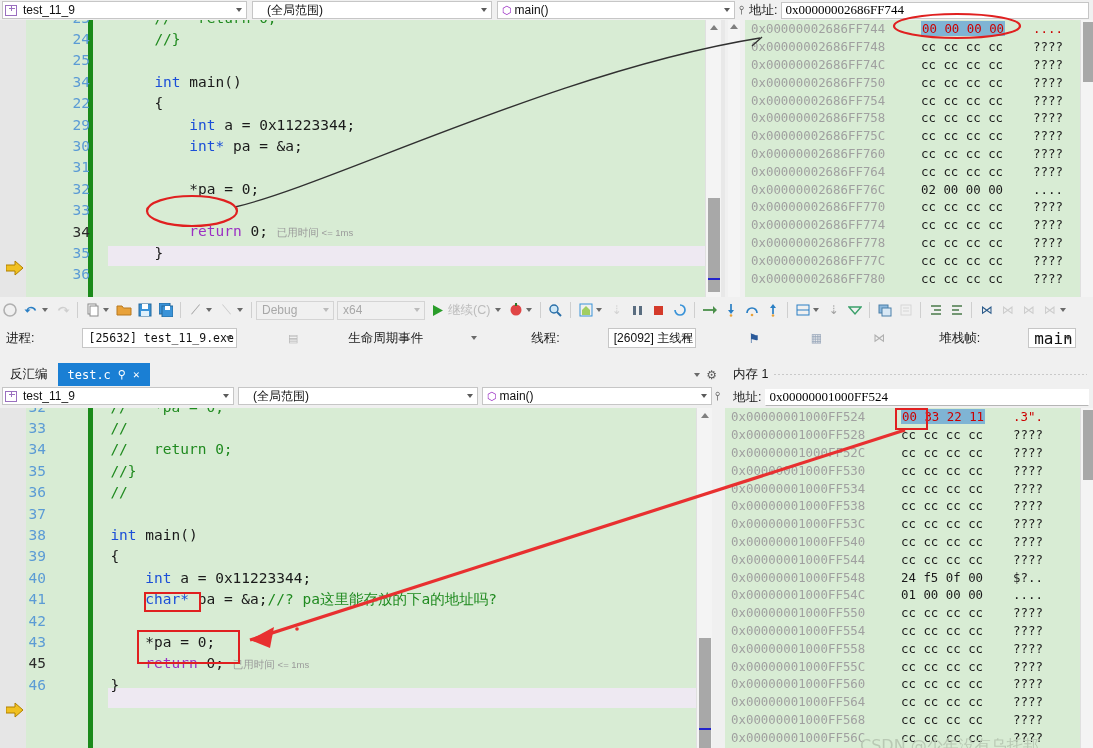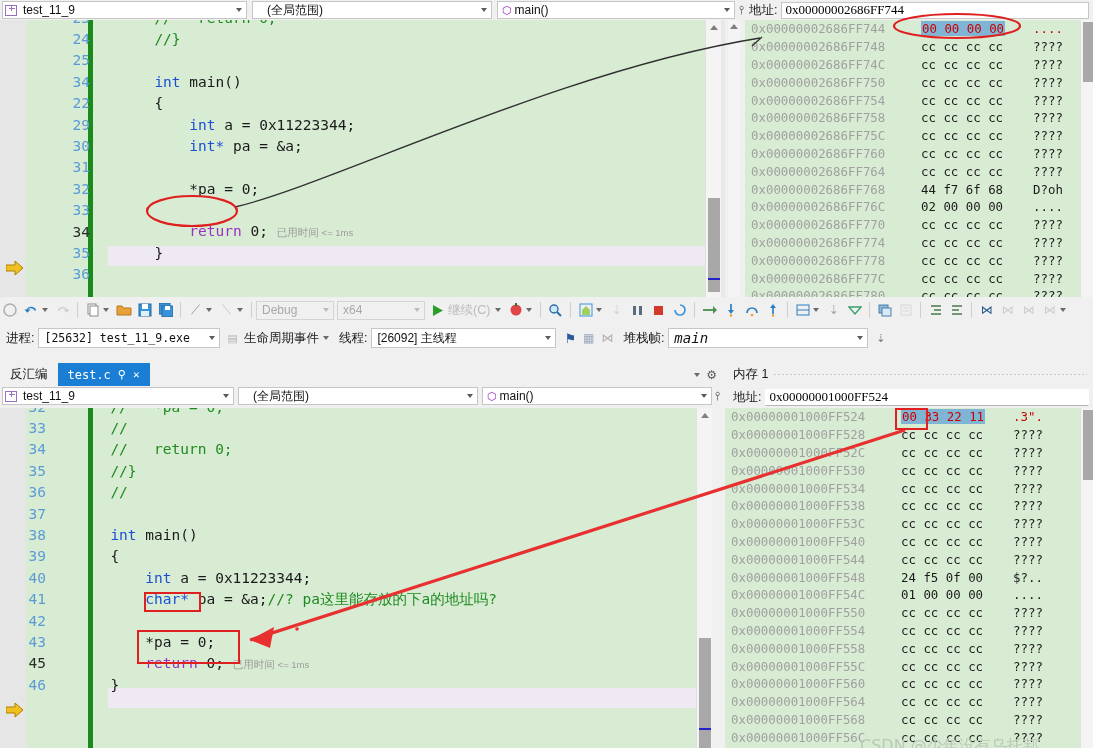--- a/index.html
+++ b/index.html
@@ -153,21 +153,20 @@
     <div id="topMemRows">
         <div class="mrow"><span class="maddr">0x00000002686FF744</span><span class="mhex"><span class="sel">00 00 00 00</span></span><span class="mascii"><span class="redtext">....</span></span></div>
         <div class="mrow"><span class="maddr">0x00000002686FF748</span><span class="mhex">cc cc cc cc</span><span class="mascii">????</span></div>
         <div class="mrow"><span class="maddr">0x00000002686FF74C</span><span class="mhex">cc cc cc cc</span><span class="mascii">????</span></div>
         <div class="mrow"><span class="maddr">0x00000002686FF750</span><span class="mhex">cc cc cc cc</span><span class="mascii">????</span></div>
         <div class="mrow"><span class="maddr">0x00000002686FF754</span><span class="mhex">cc cc cc cc</span><span class="mascii">????</span></div>
         <div class="mrow"><span class="maddr">0x00000002686FF758</span><span class="mhex">cc cc cc cc</span><span class="mascii">????</span></div>
         <div class="mrow"><span class="maddr">0x00000002686FF75C</span><span class="mhex">cc cc cc cc</span><span class="mascii">????</span></div>
         <div class="mrow"><span class="maddr">0x00000002686FF760</span><span class="mhex">cc cc cc cc</span><span class="mascii">????</span></div>
         <div class="mrow"><span class="maddr">0x00000002686FF764</span><span class="mhex">cc cc cc cc</span><span class="mascii">????</span></div>
-        <div class="mrow"><span class="maddr">0x00000002686FF768</span><span class="mhex">44 f7 6f 68</span><span class="mascii">D?oh</span></div>
         <div class="mrow"><span class="maddr">0x00000002686FF76C</span><span class="mhex">02 00 00 00</span><span class="mascii">....</span></div>
         <div class="mrow"><span class="maddr">0x00000002686FF770</span><span class="mhex">cc cc cc cc</span><span class="mascii">????</span></div>
         <div class="mrow"><span class="maddr">0x00000002686FF774</span><span class="mhex">cc cc cc cc</span><span class="mascii">????</span></div>
         <div class="mrow"><span class="maddr">0x00000002686FF778</span><span class="mhex">cc cc cc cc</span><span class="mascii">????</span></div>
         <div class="mrow"><span class="maddr">0x00000002686FF77C</span><span class="mhex">cc cc cc cc</span><span class="mascii">????</span></div>
         <div class="mrow"><span class="maddr">0x00000002686FF780</span><span class="mhex">cc cc cc cc</span><span class="mascii">????</span></div>
       </div>
   </div>
   <div class="vsb" style="left:1080px;top:20px;height:277px;background:#f4f4f4;">
     <div class="thumb" style="top:2px;height:60px;"></div>
@@ -366,40 +365,40 @@
       </div>
     <div class="tb-ico" style="opacity:.4;">
         <span style="color:#999;font-size:12px;">⋈</span>
       </div>
     <div class="tb-ico" style="opacity:.4;">
         <span style="color:#999;font-size:12px;">⋈</span>
       </div>
     <div class="tb-caret"></div>
   </div>
 
-  <div class="dbgbar" style="position:absolute;left:0;top:324px;width:1093px;">
+  <div class="dbgbar" style="position:absolute;left:0;top:324px;width:1093px;gap:44px;">
     <span class="dbglabel">进程:</span>
     <div class="combo" style="width:182px;height:20px;">
       <span class="txt" style="font-family:'DejaVu Sans Mono',monospace;font-size:11.5px;">[25632] test_11_9.exe</span>
       <span class="caret"></span>
     </div>
     <span style="margin-left:7px;color:#b5b5b5;font-size:11px;">▤</span>
     <span class="dbglabel" style="color:#1a1a1a;">生命周期事件</span>
     <span class="tb-caret"></span>
     <span class="dbglabel">线程:</span>
     <div class="combo" style="width:185px;height:20px;">
       <span class="txt">[26092] 主线程</span>
       <span class="caret"></span>
     </div>
     <span style="margin-left:8px;color:#2a5a9a;font-size:13px;">⚑</span>
     <span style="margin-left:7px;color:#9aa8bb;font-size:12px;">▦</span>
     <span style="margin-left:7px;color:#b0b0b0;font-size:12px;">⋈</span>
     <span class="dbglabel" style="margin-left:4px;">堆栈帧:</span>
     <div class="combo" style="width:200px;height:20px;">
-      <span class="txt" style="font-family:'DejaVu Sans Mono',monospace;font-size:14px;font-style:italic;">main</span>
+      <span class="txt" style="font-family:'DejaVu Sans Mono',monospace;font-size:16px;">main</span>
       <span class="caret"></span>
     </div>
     <span style="margin-left:8px;color:#7a7a7a;font-size:11px;">⇣</span>
   </div>
 
   <div class="tabstrip" style="position:absolute;left:0;top:362px;width:725px;">
     <div class="tab">
       <span>反汇编</span>
     </div>
     <div class="tab active">

